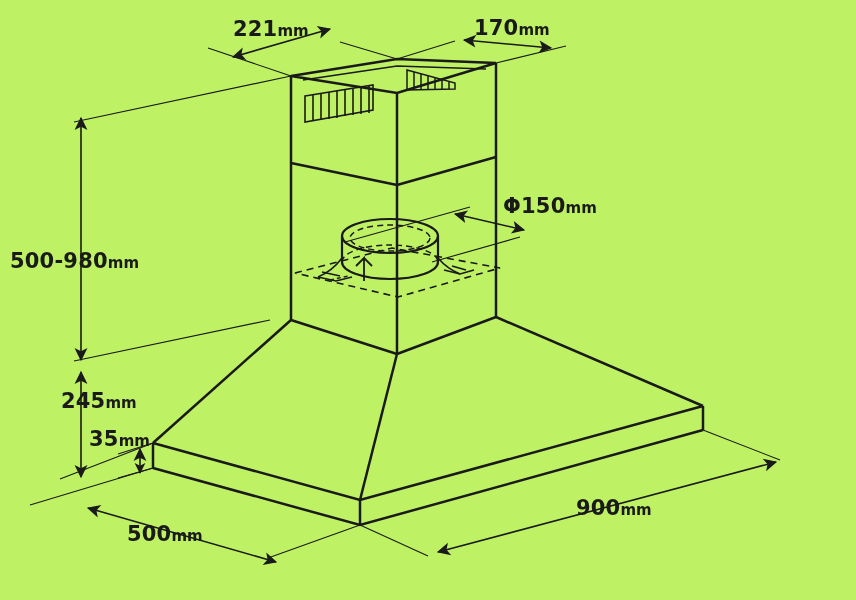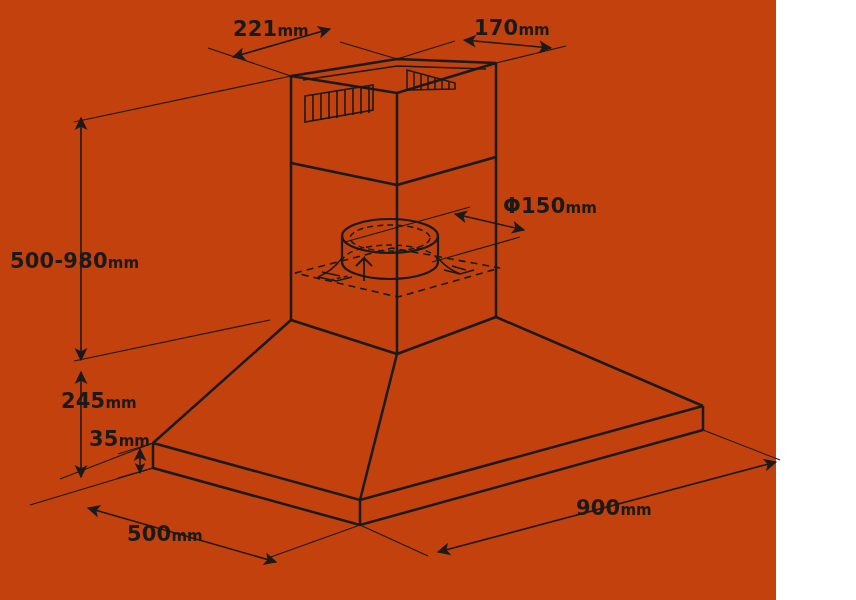--- a/index.html
+++ b/index.html
@@ -9,23 +9,23 @@
     background: #ffffff;
   }
   body {
     width: 856px;
     height: 600px;
     overflow: hidden;
     font-family: "DejaVu Sans", "Liberation Sans", sans-serif;
   }
   #drawing-root {
     position: relative;
-    width: 776px;
+    width: 856px;
     height: 600px;
-    background: #c2410c;
+    background: #bef264;
   }
   svg#technical-drawing {
     display: block;
     width: 856px;
     height: 600px;
   }
   .dim-text {
     font-family: "DejaVu Sans", "Liberation Sans", sans-serif;
     font-weight: bold;
     fill: #1a1a1a;

